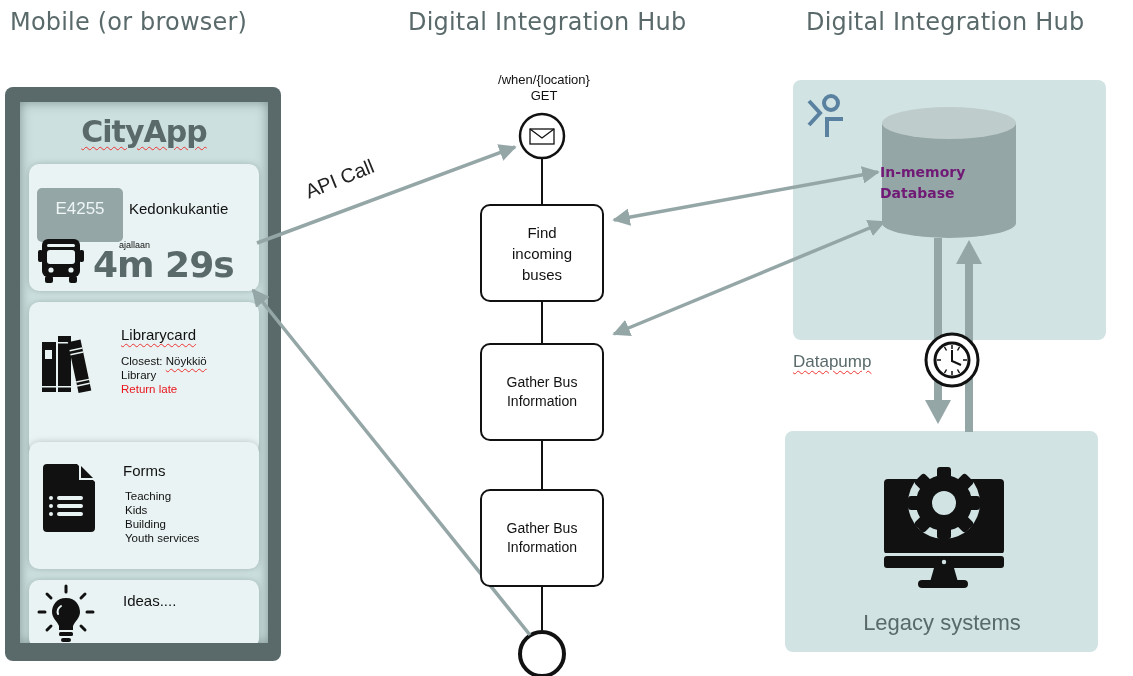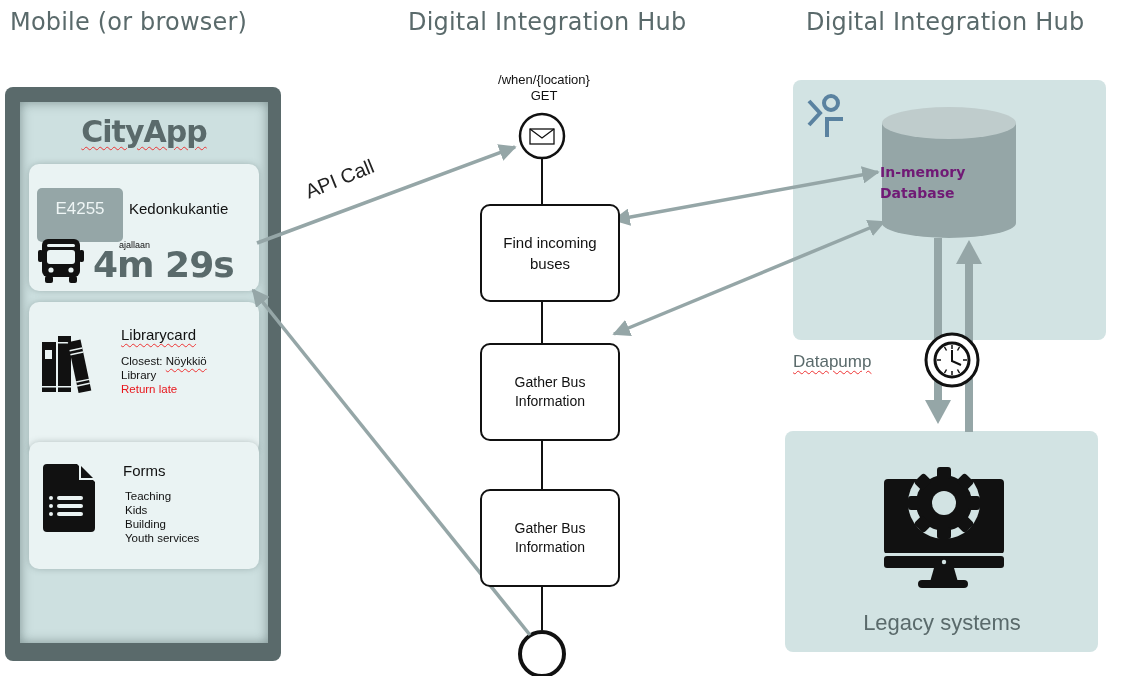--- a/index.html
+++ b/index.html
@@ -22,21 +22,21 @@
   .stop { position:absolute; left:100px; top:36px; font-size:15px; color:#111; font-family:"Liberation Sans", sans-serif; }
   .eta-small { position:absolute; left:90px; top:76px; font-size:9px; color:#111; font-family:"Liberation Sans", sans-serif; }
   .eta { position:absolute; left:64px; top:80px; font-size:36px; font-weight:bold; color:#5a6a6b; letter-spacing:-1px;
          font-family:"DejaVu Sans", sans-serif; }
   .card-title { position:absolute; font-size:15px; color:#111; font-family:"Liberation Sans", sans-serif; }
   .card-line { position:absolute; font-size:11.5px; color:#111; line-height:14px; font-family:"Liberation Sans", sans-serif; }
   .wavy { text-decoration: underline wavy #e33; text-decoration-thickness:1px; text-underline-offset:3px; }
   .late { color:#e8161c; }
   
   .node-label { position:absolute; font-size:13px; color:#111; text-align:center; font-family:"Liberation Sans", sans-serif; line-height:15px; }
-  .task { position:absolute; left:480px; width:140px; border:2px solid #111; border-radius:10px; background:#fff;
+  .task { position:absolute; left:480px; width:124px; border:2px solid #111; border-radius:10px; background:#fff;
           box-sizing:border-box; display:flex; align-items:center; justify-content:center; text-align:center;
           font-size:15px; color:#111; font-family:"Liberation Sans", sans-serif; line-height:21px; }
   .task.small { font-size:14px; line-height:19px; }
   .api-label { position:absolute; left:302px; top:182px; font-size:20px; color:#222; transform:rotate(-22deg);
                transform-origin:left top; font-family:"Liberation Sans", sans-serif; white-space:nowrap; }
   
   .panel { position:absolute; background:#d2e3e3; border-radius:8px; }
   .db-label { position:absolute; left:880px; top:162px; width:136px; font-weight:bold; font-size:14px;
               color:#701a75; line-height:21px; font-family:"DejaVu Sans", sans-serif; }
   .datapump { position:absolute; left:793px; top:352px; font-size:17px; color:#5a6a6b; font-family:"Liberation Sans", sans-serif; }
@@ -109,20 +109,38 @@
         <rect x="16" y="42" width="26" height="4" rx="2" fill="#eaf3f3"></rect>
         <rect x="16" y="50" width="26" height="4" rx="2" fill="#eaf3f3"></rect>
       </svg>
       <div class="card-title" style="left:94px; top:20px;">Forms</div>
       <div class="card-line" style="left:96px; top:47px;">Teaching</div>
       <div class="card-line" style="left:96px; top:61px;">Kids</div>
       <div class="card-line" style="left:96px; top:75px;">Building</div>
       <div class="card-line" style="left:96px; top:89px;">Youth services</div>
     </div>
 
+    <div class="card" style="top:478px; height:68px;">
+      <svg style="position:absolute; left:8px; top:4px;" width="58" height="62" viewBox="0 0 58 62">
+        <g stroke="#111" stroke-width="3" stroke-linecap="round">
+          <line x1="29" y1="2" x2="29" y2="8"></line>
+          <line x1="10" y1="10" x2="14" y2="14"></line>
+          <line x1="48" y1="10" x2="44" y2="14"></line>
+          <line x1="2" y1="28" x2="8" y2="28"></line>
+          <line x1="50" y1="28" x2="56" y2="28"></line>
+          <line x1="10" y1="46" x2="14" y2="42"></line>
+          <line x1="48" y1="46" x2="44" y2="42"></line>
+        </g>
+        <path d="M29 14 C19 14 15 22 15 28 C15 34 20 37 22 42 V46 H36 V42 C38 37 43 34 43 28 C43 22 39 14 29 14 Z" fill="#111"></path>
+        <path d="M24 22 C21 24 20 27 21 30" stroke="#eaf3f3" stroke-width="2" fill="none" stroke-linecap="round"></path>
+        <rect x="22" y="48" width="14" height="4" rx="1.5" fill="#111"></rect>
+        <rect x="24" y="54" width="10" height="4" rx="2" fill="#111"></rect>
+      </svg>
+      <div class="card-title" style="left:94px; top:12px;">Ideas....</div>
+    </div>
   </div>
 </div>
 
 <div class="node-label" style="left:472px; top:72px; width:144px;">/when/{location}</div>
 <div class="node-label" style="left:472px; top:88px; width:144px;">GET</div>
 
 <div class="panel" style="left:793px; top:80px; width:313px; height:260px;"></div>
 <div class="panel" style="left:785px; top:431px; width:313px; height:221px;"></div>
 
 <svg class="overlay" width="1133" height="676" viewBox="0 0 1133 676">

